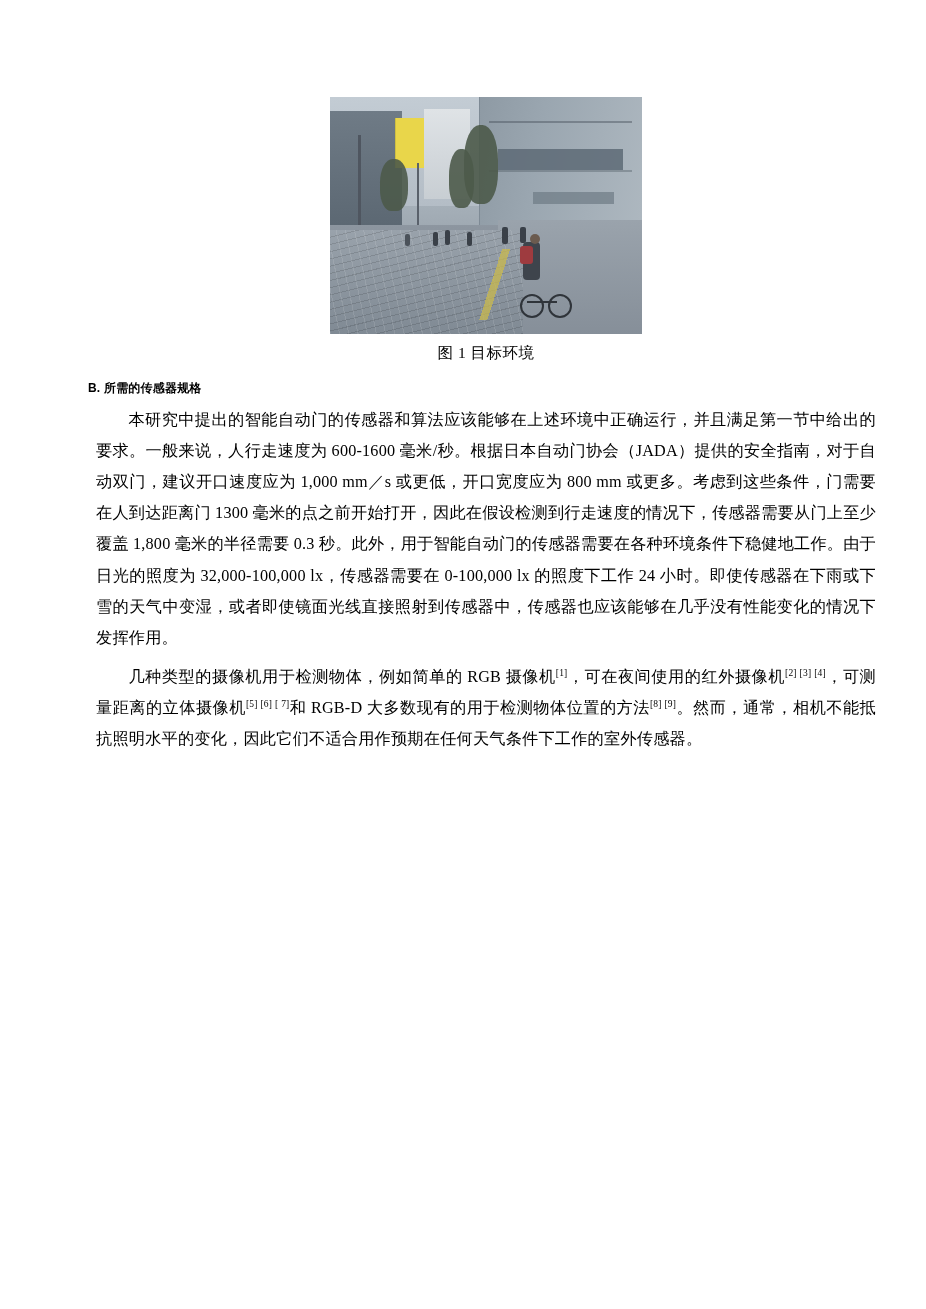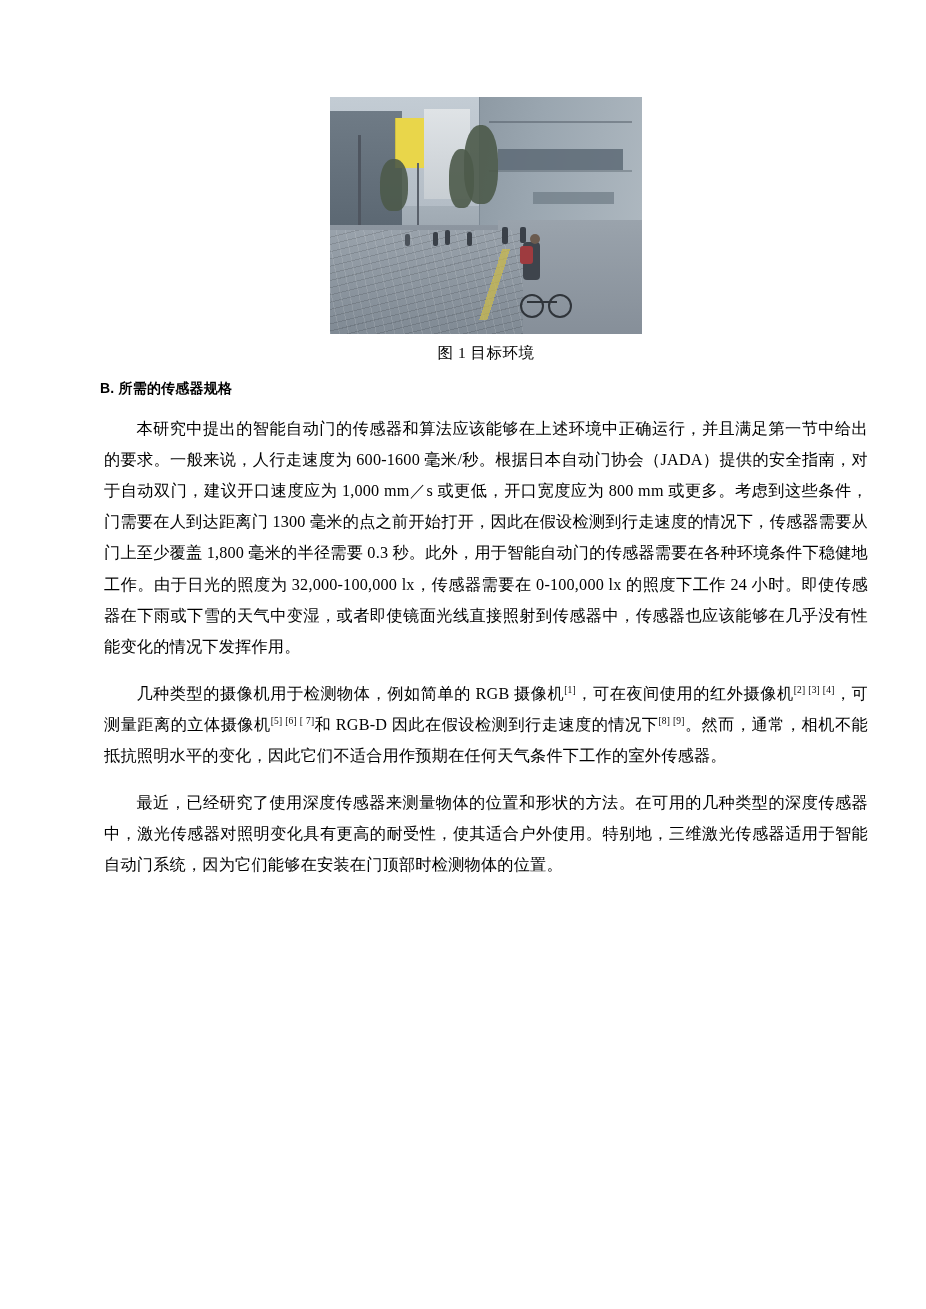--- a/index.html
+++ b/index.html
@@ -151,28 +151,28 @@
   .figure-caption {
     margin-top: 9px;
     font-size: 15.5px;
     letter-spacing: .5px;
   }
 
   
   .sec-head {
     font-family: "Liberation Sans", sans-serif;
     font-weight: bold;
-    font-size: 14px;
-    margin: 16px 0 4px 12px;
+    font-size: 12px;
+    margin: 16px 0 4px 0;
     letter-spacing: .2px;
   }
   p.body {
     font-size: 16.2px;
     line-height: 1.92;
-    margin: 16px;
+    margin: 8px;
     text-align: justify;
     text-justify: inter-ideograph;
     text-indent: 2em;
     letter-spacing: .2px;
   }
   sup {
     font-size: 9.5px;
     vertical-align: super;
     line-height: 0;
   }
@@ -213,17 +213,16 @@
       <div class="fi-cyclist-bag"></div>
       <div class="fi-cyclist-head"></div>
     </div>
     <div class="figure-caption">图 1  目标环境</div>
   </div>
 
   <h3 class="sec-head">B. 所需的传感器规格</h3>
   <p class="body">本研究中提出的智能自动门的传感器和算法应该能够在上述环境中正确运行，并且满足第一节中给出的要求。一般来说，人行走速度为 600-1600 毫米/秒。根据日本自动门协会（JADA）提供的安全指南，对于自动双门，建议开口速度应为 1,000 mm／s 或更低，开口宽度应为 800 mm 或更多。考虑到这些条件，门需要在人到达距离门 1300 毫米的点之前开始打开，因此在假设检测到行走速度的情况下，传感器需要从门上至少覆盖 1,800 毫米的半径需要 0.3 秒。此外，用于智能自动门的传感器需要在各种环境条件下稳健地工作。由于日光的照度为 32,000-100,000 lx，传感器需要在 0-100,000 lx 的照度下工作 24 小时。即使传感器在下雨或下雪的天气中变湿，或者即使镜面光线直接照射到传感器中，传感器也应该能够在几乎没有性能变化的情况下发挥作用。</p>
 
 
-  <p class="body"><span>几种类型的摄像机用于检测物体，例如简单的 RGB 摄像机</span><sup>[1]</sup><span>，可在夜间使用的红外摄像机</span><sup>[2] [3] [4]</sup><span>，可测量距离的立体摄像机</span><sup>[5] [6] [ 7]</sup><span>和 RGB-D 因此在假设检测到行走速度的情况下</span><sup>[8] [9]</sup><span>。然而，通常，相机不能抵抗照明水平的变化，因此它们不适合用作预期在任何天气条件下工作的室外传感器。</span></p>
-
-  <p class="body">最近，已经研究了使用深度传感器来测量物体的位置和形状的方法。在可用的几种类型的深度传感器中，激光传感器对照明变化具有更高的耐受性，使其适合户外使用。特别地，三维激光传感器适用于智能自动门系统，因为它们能够在安装在门顶部时检测物体的位置。</p>
+  <p class="body"><span>几种类型的摄像机用于检测物体，例如简单的 RGB 摄像机</span><sup>[1]</sup><span>，可在夜间使用的红外摄像机</span><sup>[2] [3] [4]</sup><span>，可测量距离的立体摄像机</span><sup>[5] [6] [ 7]</sup><span>和 RGB-D 大多数现有的用于检测物体位置的方法</span><sup>[8] [9]</sup><span>。然而，通常，相机不能抵抗照明水平的变化，因此它们不适合用作预期在任何天气条件下工作的室外传感器。</span></p>
+
 
 </div>
 
 </body></html>

